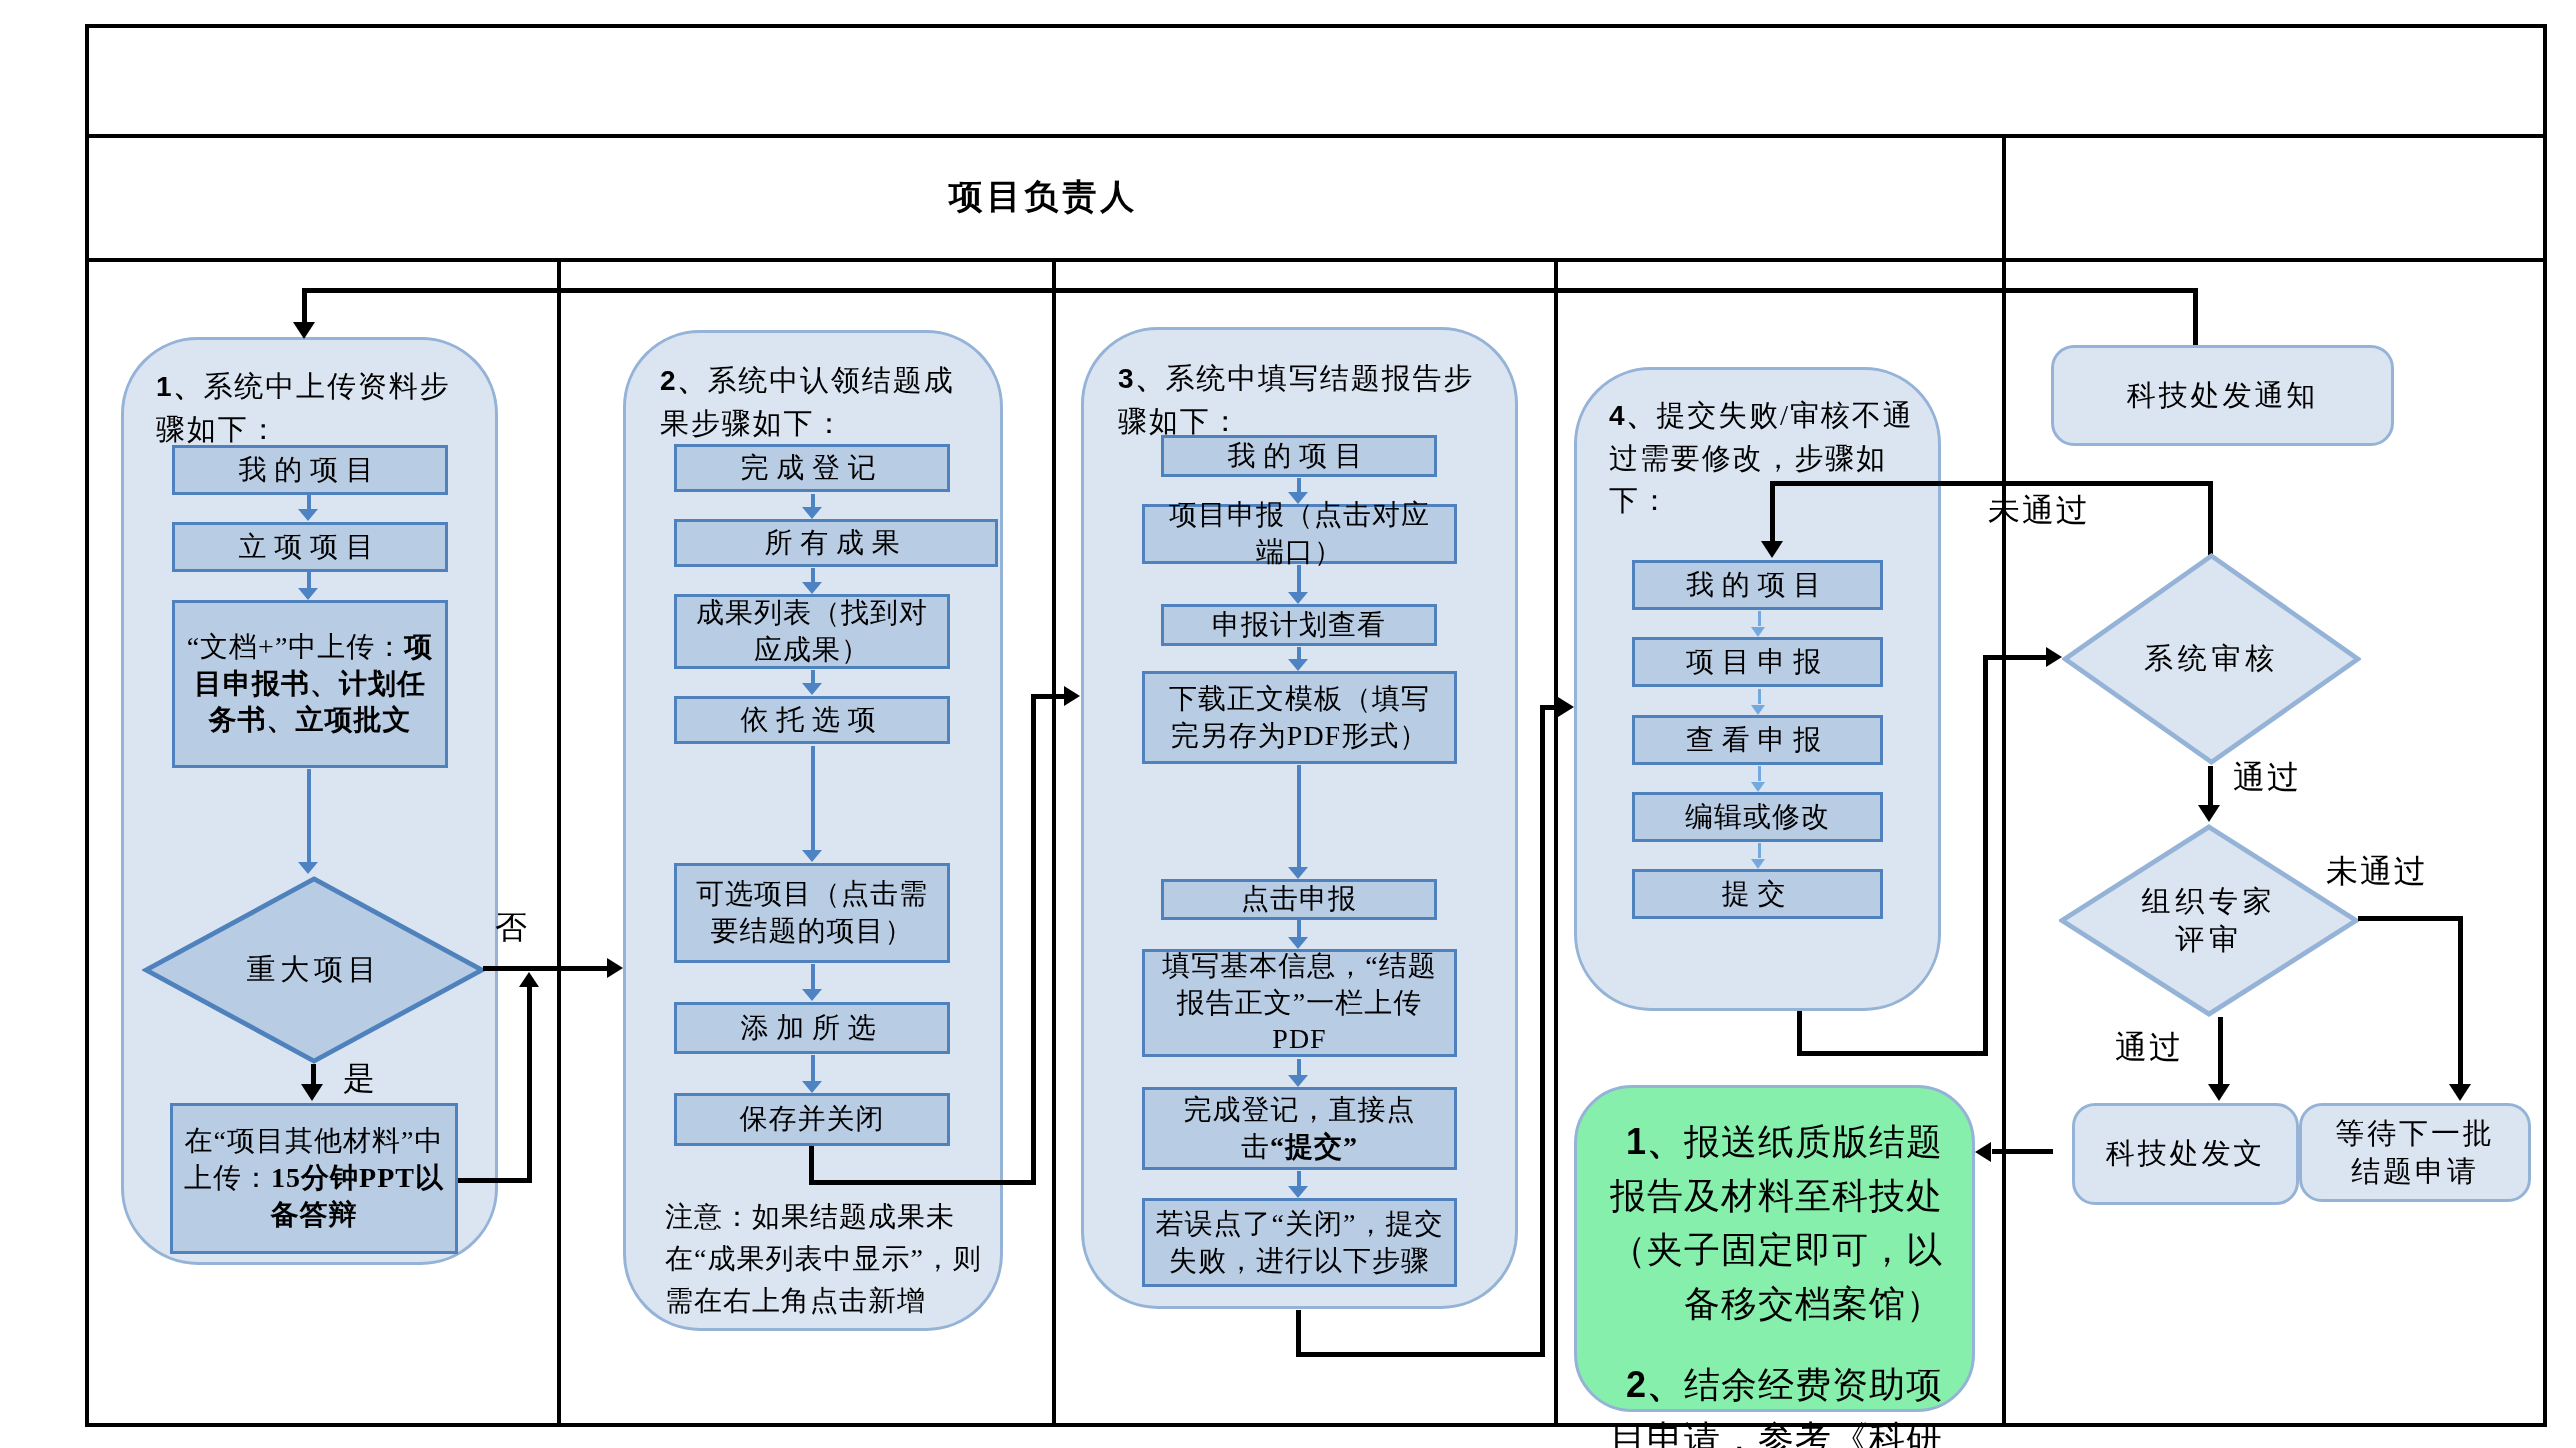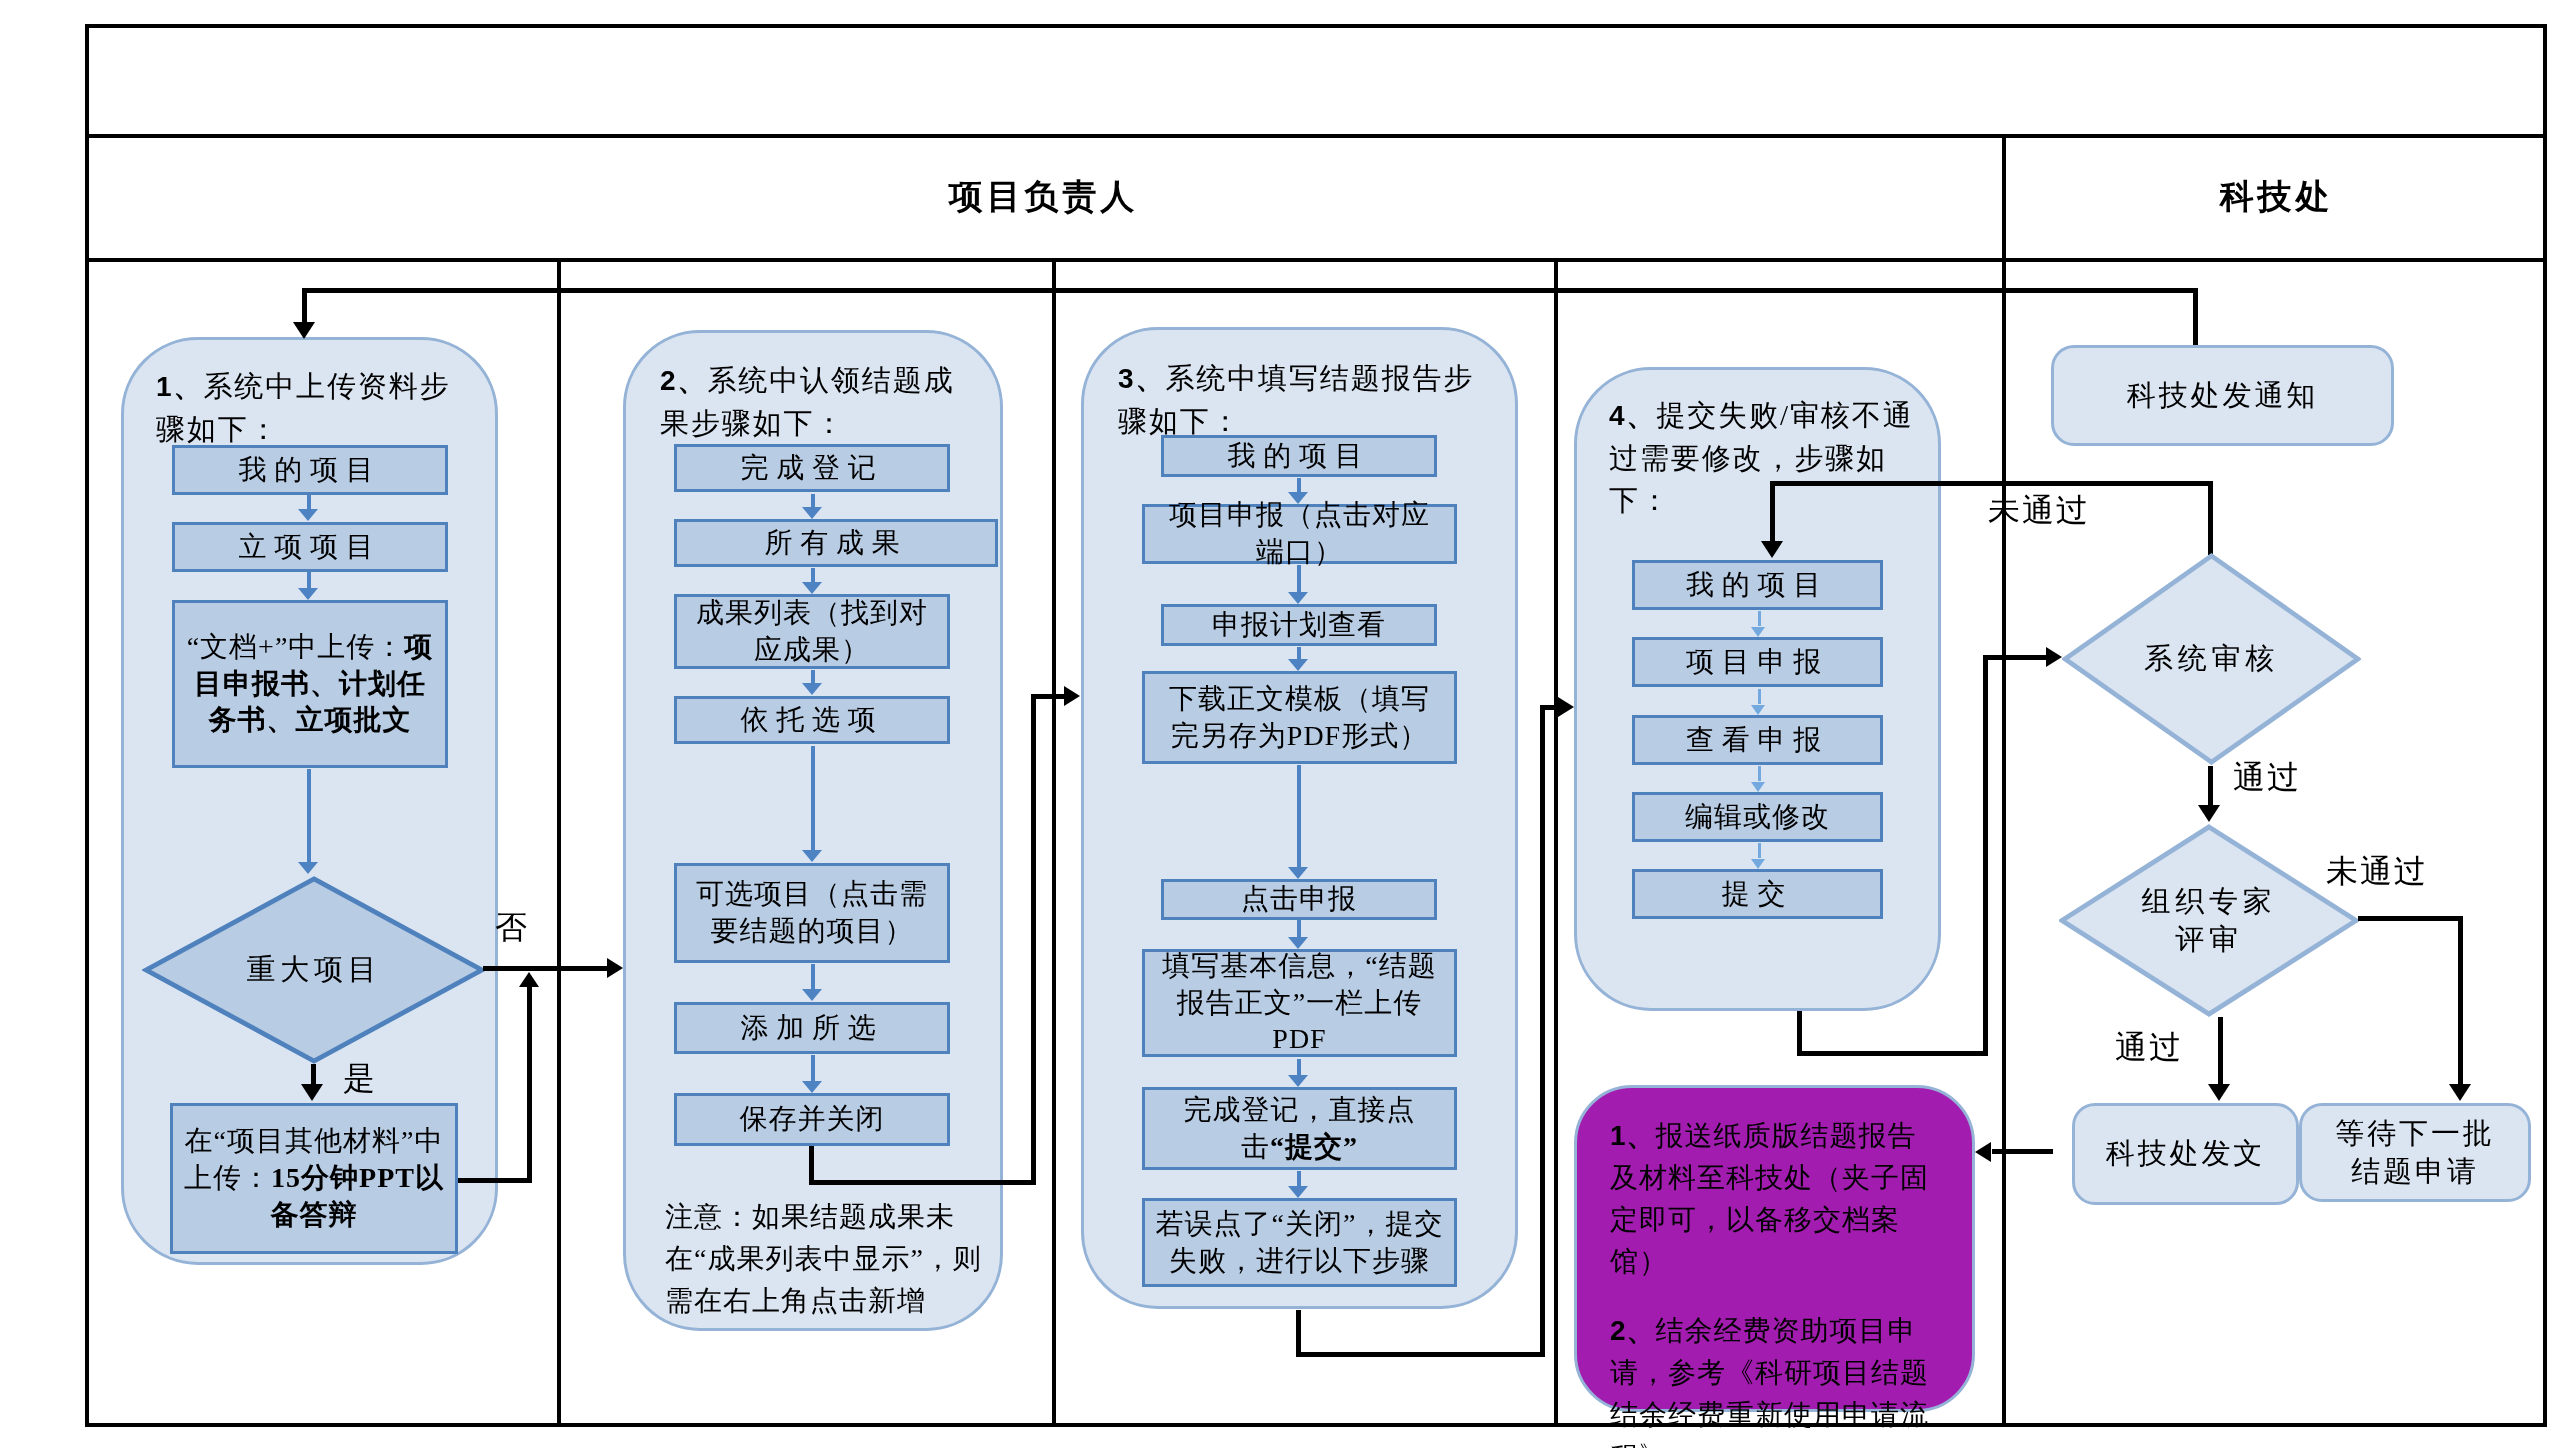--- a/index.html
+++ b/index.html
@@ -17,22 +17,22 @@
   .heading{font-size:29px;line-height:1.45;letter-spacing:1.9px;}
   .heading b{font-family:"Liberation Sans","DejaVu Sans",sans-serif;font-size:28px;}
   
   .sbox{background:#b8cce4;border:3.9px solid #4f81bd;display:flex;align-items:center;justify-content:center;
         text-align:center;font-size:28px;line-height:1.32;letter-spacing:1px;padding:3.9px 9.7px;}
   .sbox .bold,.sbox b{font-weight:bold;margin-top:28px;}
   .wide{letter-spacing:7.7px;}
   
   .rbox{background:#dbe5f1;border:3.9px solid #95b3d7;border-radius:23px;display:flex;align-items:center;
         justify-content:center;text-align:center;font-size:29px;line-height:1.3;letter-spacing:2.9px;}
-  .noteb{background:#a21caf;border:3.9px solid #95b3d7;border-radius:58px;font-size:28px;line-height:1.5;
-         padding:27px 29px 9.7px 33px;letter-spacing:1px;}
+  .noteb{background:#86efac;border:3.9px solid #95b3d7;border-radius:58px;font-size:36px;line-height:1.5;
+         padding:27px 29px 9.7px 33px;letter-spacing:1px;text-align:right;}
   .noteb b{font-family:"Liberation Sans","DejaVu Sans",sans-serif;}
   .notetext{font-size:28px;line-height:1.5;letter-spacing:1px;}
   .lbl{font-size:32px;letter-spacing:1.9px;}
   
   .barr{position:absolute;width:21px;}
   .barr::before{content:"";position:absolute;left:8.7px;top:0;bottom:10.6px;width:3.9px;background:#4d83c3;}
   .barr::after{content:"";position:absolute;left:0;bottom:0;width:0;height:0;
                border-left:10.6px solid transparent;border-right:10.6px solid transparent;border-top:12.6px solid #4d83c3;}
   .barr.light::before{background:#74a9e0;width:2.9px;left:9.7px;}
   .barr.light::after{left:2.9px;border-left-width:7.7px;border-right-width:7.7px;border-top:10.6px solid #74a9e0;}
@@ -54,21 +54,20 @@
   <div class="abs frame" style="left:85px;top:24px;width:2462px;height:1403px;"></div>
   <div class="ln" style="left:87px;top:134px;width:2458px;height:3.9px;"></div>
   <div class="ln" style="left:87px;top:258px;width:2458px;height:3.9px;"></div>
   <div class="ln" style="left:2002px;top:136px;width:3.9px;height:124px;"></div>
   <div class="ln" style="left:557px;top:260px;width:3.9px;height:1165px;"></div>
   <div class="ln" style="left:1052px;top:260px;width:3.9px;height:1165px;"></div>
   <div class="ln" style="left:1554px;top:260px;width:3.9px;height:1165px;"></div>
   <div class="ln" style="left:2002px;top:260px;width:3.9px;height:1165px;"></div>
 
   <div class="abs cell lanehead" style="left:85px;top:136px;width:1917px;height:122px;">项目负责人</div>
-  <div class="abs cell lanehead" style="left:2006px;top:136px;width:541px;height:122px;">科技处</div>
 
   <div class="abs cont" style="left:121px;top:337px;width:377px;height:928px;"></div>
   <div class="abs heading" style="left:156px;top:365px;width:319px;">
     <b>1、</b><span>系统中上传资料步骤如下：</span>
   </div>
   <div class="abs sbox wide" style="left:172px;top:445px;width:276px;height:50px;">我的项目</div>
   <div class="barr" style="left:298px;top:495px;height:26px;"></div>
   <div class="abs sbox wide" style="left:172px;top:522px;width:276px;height:50px;">立项项目</div>
   <div class="barr" style="left:298px;top:572px;height:28px;"></div>
   <div class="abs sbox" style="left:172px;top:600px;width:276px;height:168px;">

